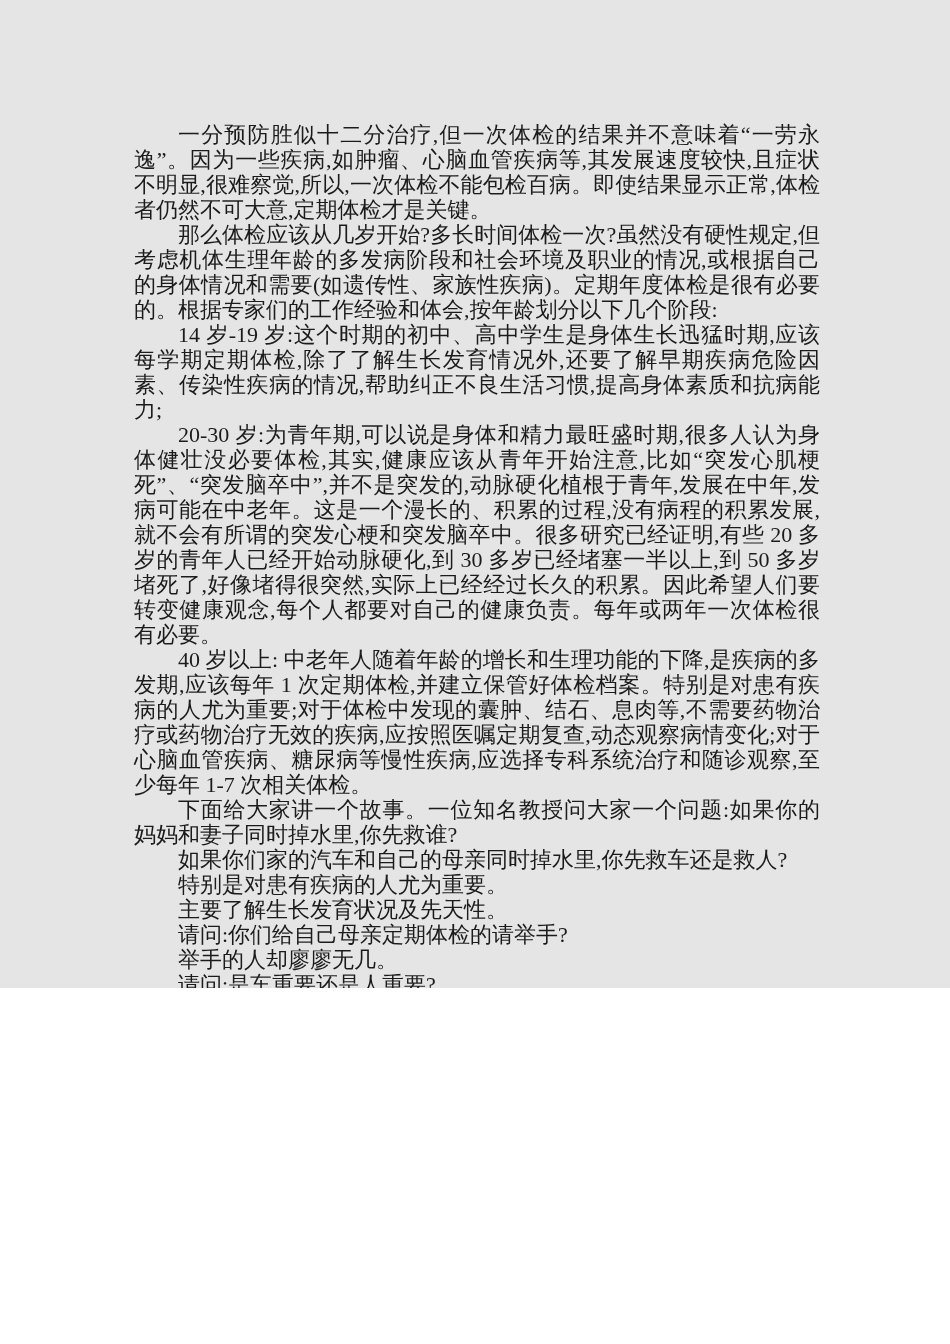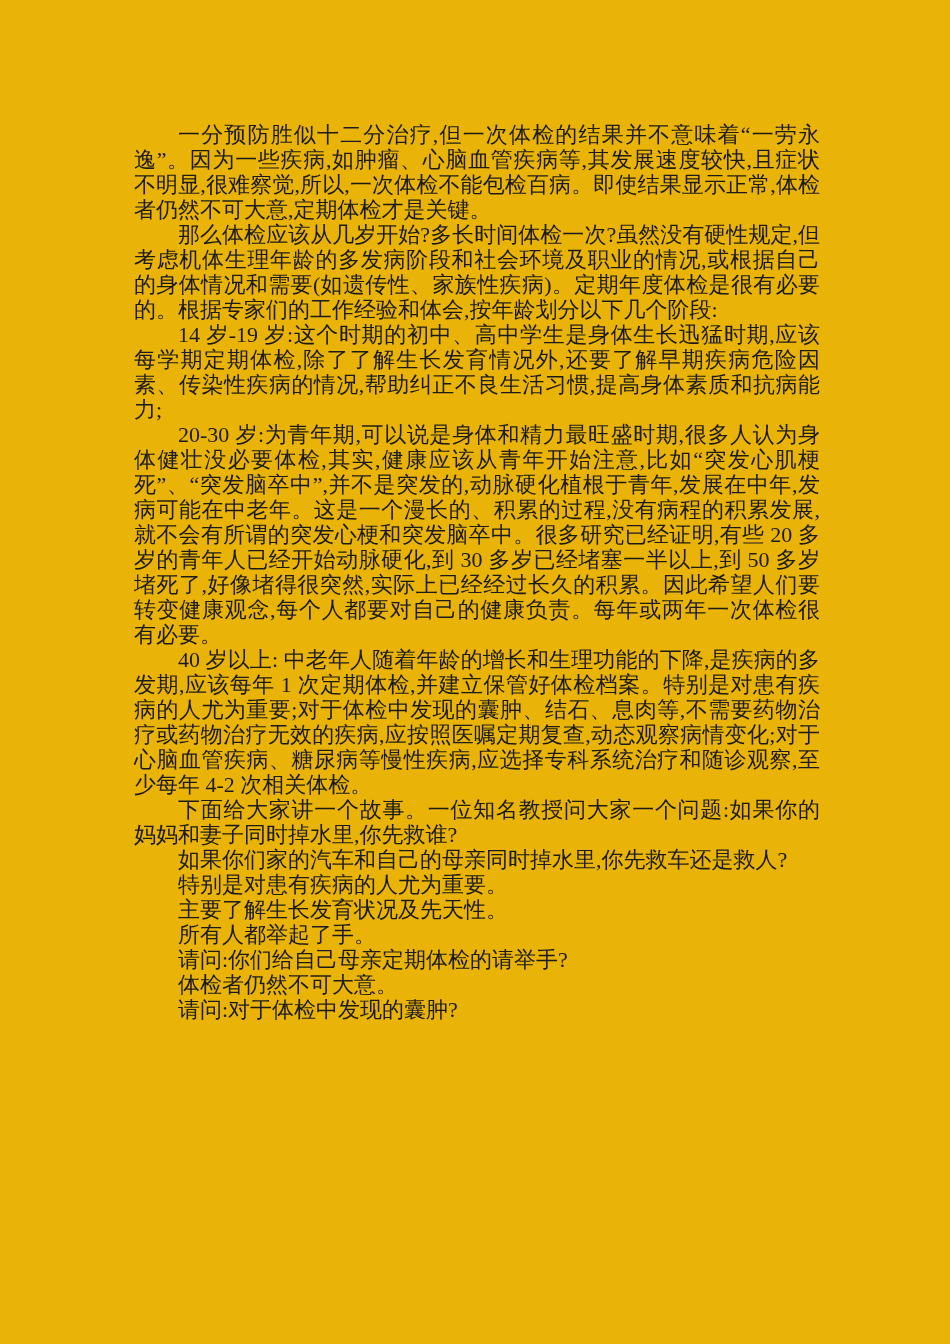--- a/index.html
+++ b/index.html
@@ -3,22 +3,22 @@
 <meta charset="utf-8">
 <style>
   html, body {
     margin: 0;
     padding: 0;
     background: #ffffff;
   }
   .page {
     position: relative;
     width: 950px;
-    height: 1344px;
-    background: #eab308;
+    height: 988px;
+    background: #e5e5e5;
     overflow: hidden;
     font-family: "Liberation Serif", "DejaVu Serif", serif;
   }
   .text-block {
     position: absolute;
     left: 134px;
     top: 122px;
     width: 686px;
     color: #1b1b1b;
     font-size: 22px;
@@ -36,23 +36,22 @@
 </style>
 </head>
 <body>
 
 <div class="page">
   <div class="text-block">
     <p>一分预防胜似十二分治疗,但一次体检的结果并不意味着“一劳永逸”。因为一些疾病,如肿瘤、心脑血管疾病等,其发展速度较快,且症状不明显,很难察觉,所以,一次体检不能包检百病。即使结果显示正常,体检者仍然不可大意,定期体检才是关键。</p>
     <p>那么体检应该从几岁开始?多长时间体检一次?虽然没有硬性规定,但考虑机体生理年龄的多发病阶段和社会环境及职业的情况,或根据自己的身体情况和需要(如遗传性、家族性疾病)。定期年度体检是很有必要的。根据专家们的工作经验和体会,按年龄划分以下几个阶段:</p>
     <p>14 岁-19 岁:这个时期的初中、高中学生是身体生长迅猛时期,应该每学期定期体检,除了了解生长发育情况外,还要了解早期疾病危险因素、传染性疾病的情况,帮助纠正不良生活习惯,提高身体素质和抗病能力;</p>
     <p>20-30 岁:为青年期,可以说是身体和精力最旺盛时期,很多人认为身体健壮没必要体检,其实,健康应该从青年开始注意,比如“突发心肌梗死”、“突发脑卒中”,并不是突发的,动脉硬化植根于青年,发展在中年,发病可能在中老年。这是一个漫长的、积累的过程,没有病程的积累发展,就不会有所谓的突发心梗和突发脑卒中。很多研究已经证明,有些 20 多岁的青年人已经开始动脉硬化,到 30 多岁已经堵塞一半以上,到 50 多岁堵死了,好像堵得很突然,实际上已经经过长久的积累。因此希望人们要转变健康观念,每个人都要对自己的健康负责。每年或两年一次体检很有必要。</p>
-    <p>40 岁以上: 中老年人随着年龄的增长和生理功能的下降,是疾病的多发期,应该每年 1 次定期体检,并建立保管好体检档案。特别是对患有疾病的人尤为重要;对于体检中发现的囊肿、结石、息肉等,不需要药物治疗或药物治疗无效的疾病,应按照医嘱定期复查,动态观察病情变化;对于心脑血管疾病、糖尿病等慢性疾病,应选择专科系统治疗和随诊观察,至少每年 4-2 次相关体检。</p>
+    <p>40 岁以上: 中老年人随着年龄的增长和生理功能的下降,是疾病的多发期,应该每年 1 次定期体检,并建立保管好体检档案。特别是对患有疾病的人尤为重要;对于体检中发现的囊肿、结石、息肉等,不需要药物治疗或药物治疗无效的疾病,应按照医嘱定期复查,动态观察病情变化;对于心脑血管疾病、糖尿病等慢性疾病,应选择专科系统治疗和随诊观察,至少每年 1-7 次相关体检。</p>
     <p>下面给大家讲一个故事。一位知名教授问大家一个问题:如果你的妈妈和妻子同时掉水里,你先救谁?</p>
     <p>如果你们家的汽车和自己的母亲同时掉水里,你先救车还是救人?</p>
     <p>特别是对患有疾病的人尤为重要。</p>
     <p>主要了解生长发育状况及先天性。</p>
-    <p>所有人都举起了手。</p>
     <p>请问:你们给自己母亲定期体检的请举手?</p>
-    <p>体检者仍然不可大意。</p>
-    <p>请问:对于体检中发现的囊肿?</p>
+    <p>举手的人却廖廖无几。</p>
+    <p>请问:是车重要还是人重要?</p>
   </div>
 </div>
 
 </body></html>

